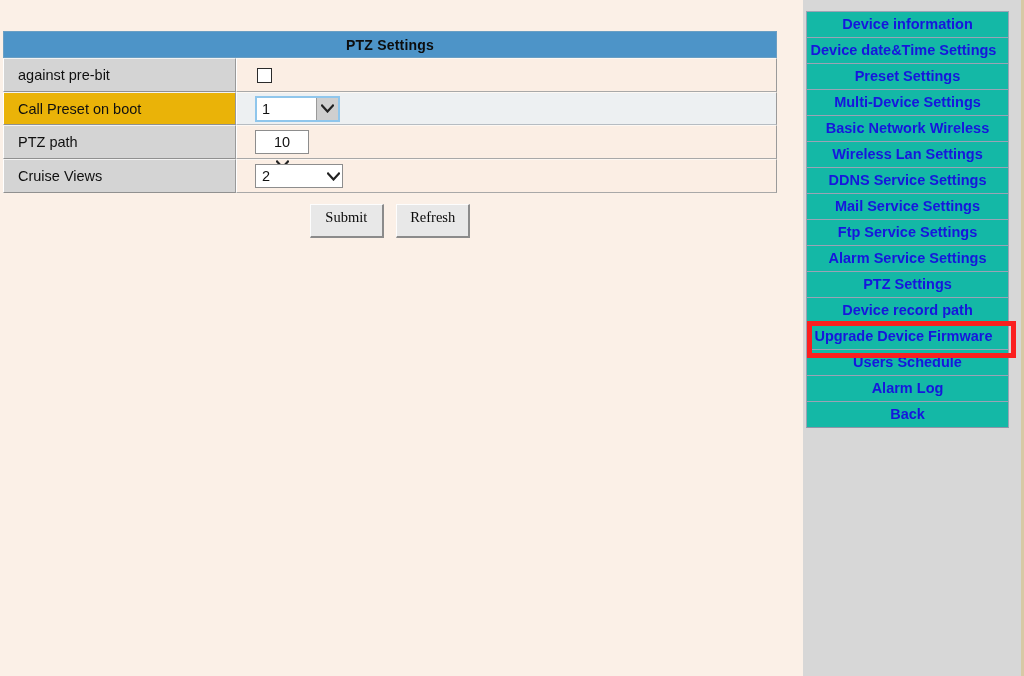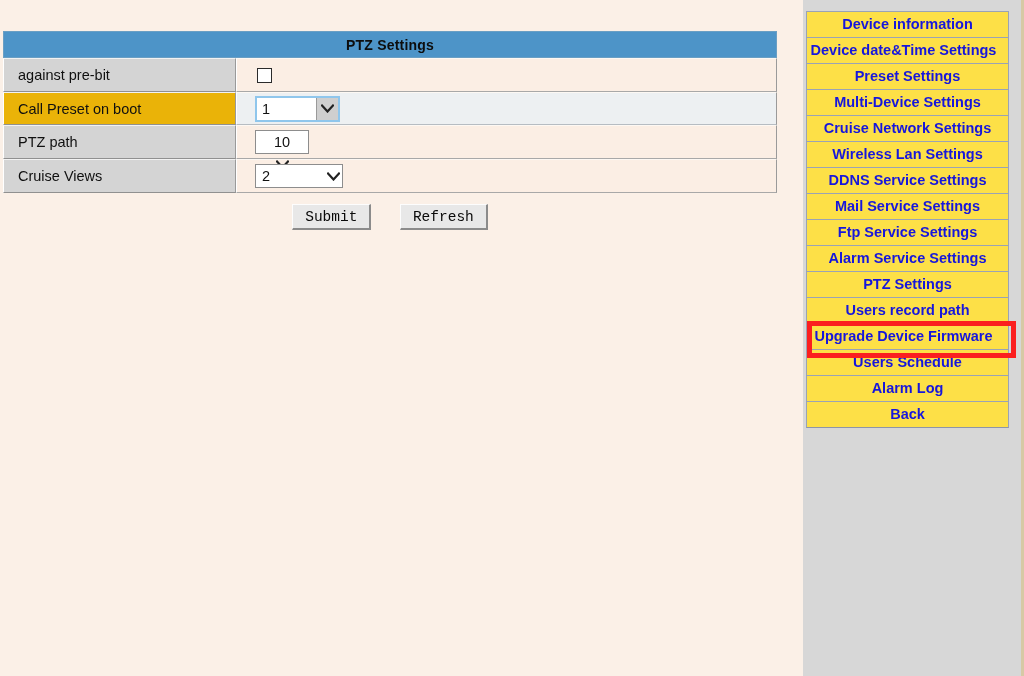--- a/index.html
+++ b/index.html
@@ -162,26 +162,26 @@
   #button-bar {
     position: absolute;
     left: 3px;
     top: 204px;
     width: 774px;
     text-align: center;
   }
   .form-button {
     display: inline-block;
     min-width: 74px;
-    height: 26px;
+    height: 34px;
     line-height: 24px;
     padding: 0 12px;
-    margin: 0 12px;
+    margin: 0 4px;
     font-size: 14.5px;
-    font-family: Liberation Mono, monospace;
+    font-family: Liberation Serif, serif;
     color: #0a0a0a;
     background: #e8e8e8;
     border-top: 1px solid #fdfdfd;
     border-left: 1px solid #fdfdfd;
     border-right: 2px solid #8b8b8b;
     border-bottom: 2px solid #8b8b8b;
     box-sizing: border-box;
     text-align: center;
     cursor: default;
   }
@@ -201,21 +201,21 @@
   #menu-list {
     position: absolute;
     left: 3px;
     top: 11px;
     width: 203px;
   }
 
   .menu-item {
     display: block;
     width: 203px;
-    background: #fde047;
+    background: #14b8a6;
     color: #1616dd;
     font-weight: bold;
     font-size: 14.5px;
     text-align: center;
     border: 1px solid #9aa3b5;
     border-bottom: 1px solid #8d95a8;
     box-sizing: border-box;
     padding: 3px 0 3px 0;
     line-height: 19px;
     cursor: pointer;
@@ -304,28 +304,28 @@
     </div>
 
   </div>
 
   <div id="sidebar">
     <div id="menu-list">
         <div class="menu-item">Device information</div>
         <div class="menu-item two-line">Device date&amp;Time Settings</div>
         <div class="menu-item">Preset Settings</div>
         <div class="menu-item">Multi-Device Settings</div>
-        <div class="menu-item">Cruise Network Settings</div>
+        <div class="menu-item">Basic Network Wireless</div>
         <div class="menu-item">Wireless Lan Settings</div>
         <div class="menu-item">DDNS Service Settings</div>
         <div class="menu-item">Mail Service Settings</div>
         <div class="menu-item">Ftp Service Settings</div>
         <div class="menu-item">Alarm Service Settings</div>
         <div class="menu-item">PTZ Settings</div>
-        <div class="menu-item">Users record path</div>
+        <div class="menu-item">Device record path</div>
         <div class="menu-item two-line">Upgrade Device Firmware</div>
         <div class="menu-item">Users Schedule</div>
         <div class="menu-item">Alarm Log</div>
         <div class="menu-item">Back</div>
       </div>
   </div>
 
   <div id="ptz-highlight"></div>
 
 </div>

